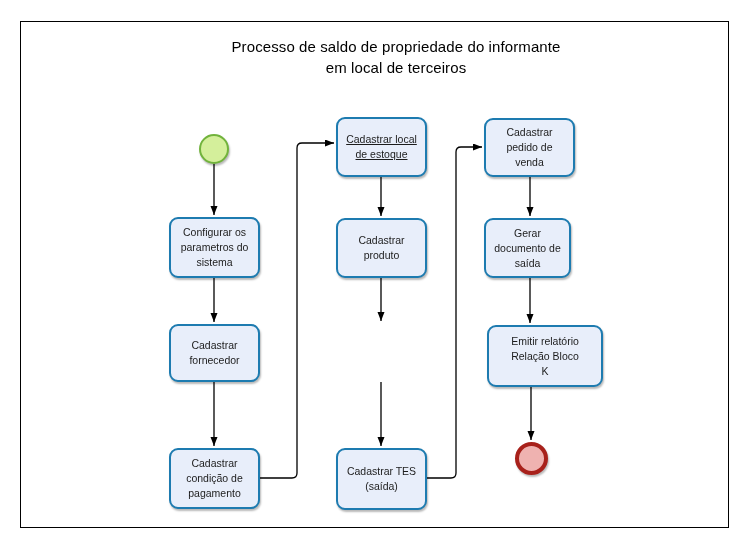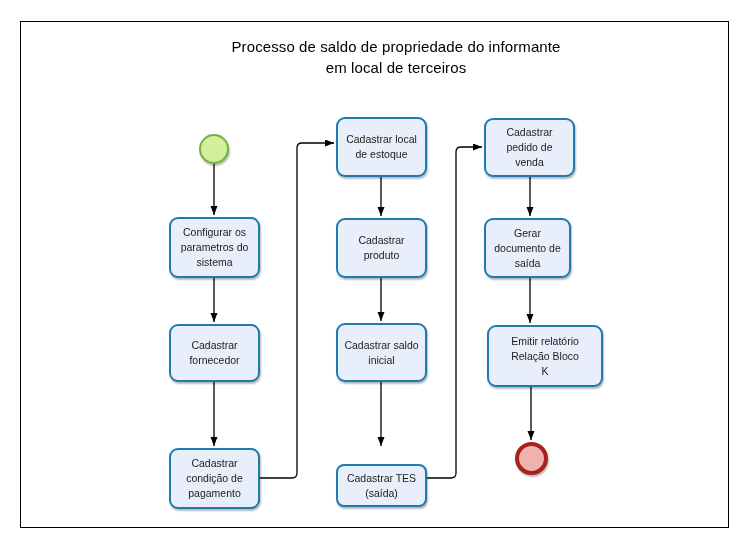--- a/index.html
+++ b/index.html
@@ -108,27 +108,25 @@
 
   <div class="node" style="left:169px; top:217px; width:91px; height:61px;">Configurar os
 parametros do
 sistema</div>
   <div class="node" style="left:169px; top:324px; width:91px; height:58px;">Cadastrar
 fornecedor</div>
   <div class="node" style="left:169px; top:448px; width:91px; height:61px;">Cadastrar
 condição de
 pagamento</div>
 
-  <div class="node" style="left:336px; top:117px; width:91px; height:60px;">Cadastrar local
+  <div class="node" style="left:336px; top:117px; width:91px; height:60px;text-decoration:underline;">Cadastrar local
 de estoque</div>
   <div class="node" style="left:336px; top:218px; width:91px; height:60px;">Cadastrar
 produto</div>
-  <div class="node" style="left:336px; top:323px; width:91px; height:59px;">Cadastrar saldo
-inicial</div>
-  <div class="node" style="left:336px; top:464px; width:91px; height:43px;border-radius:8px;">Cadastrar TES
+  <div class="node" style="left:336px; top:448px; width:91px; height:62px;">Cadastrar TES
 (saída)</div>
 
   <div class="node" style="left:484px; top:118px; width:91px; height:59px;">Cadastrar
 pedido de
 venda</div>
   <div class="node" style="left:484px; top:218px; width:87px; height:60px;">Gerar
 documento de
 saída</div>
   <div class="node" style="left:487px; top:325px; width:116px; height:62px;">Emitir relatório
 Relação Bloco

